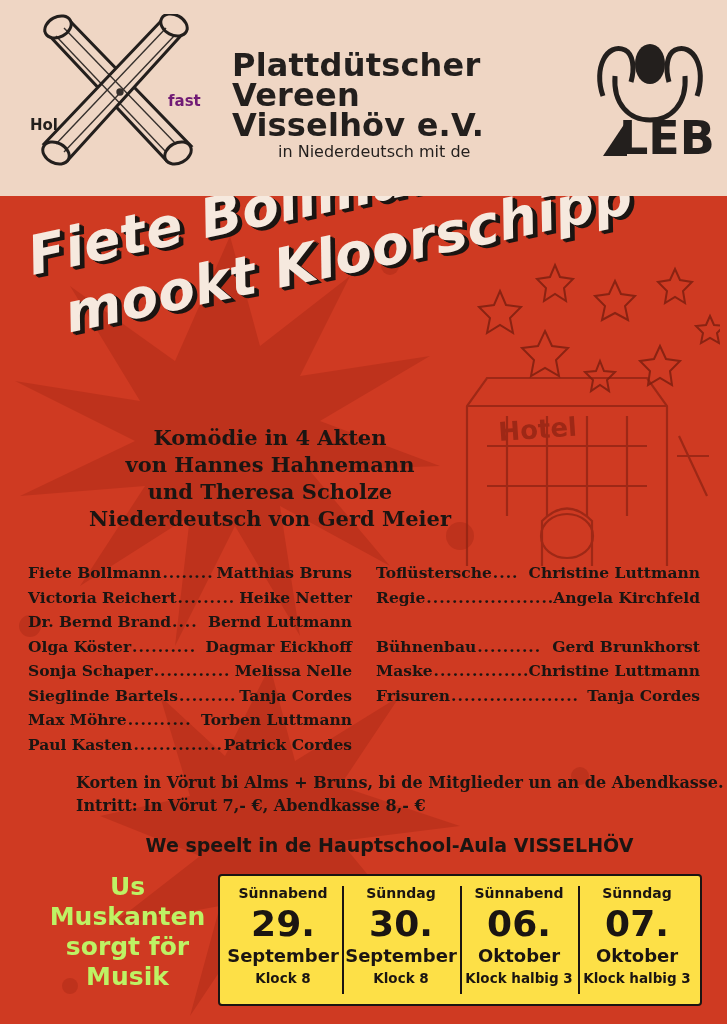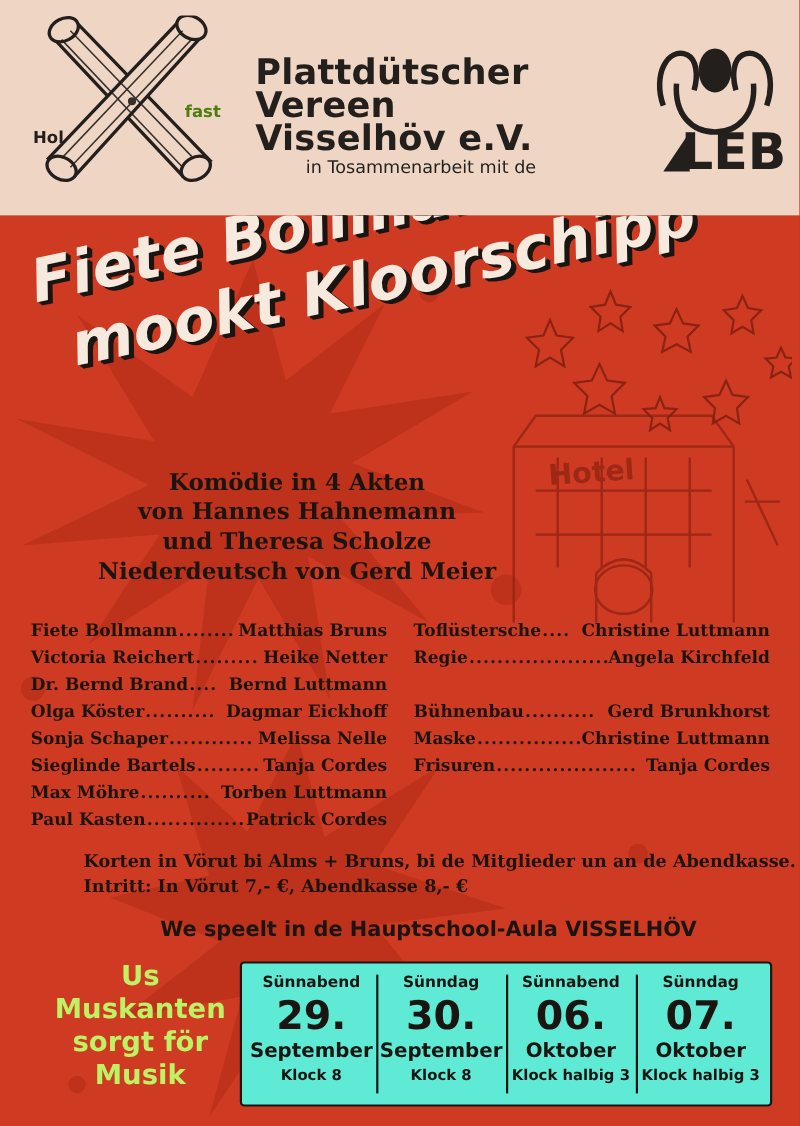--- a/index.html
+++ b/index.html
@@ -225,21 +225,21 @@
     color: #bef264;
   }
 
   
   .dates {
     position: absolute;
     left: 218px;
     top: 678px;
     width: 484px;
     height: 132px;
-    background: #5eead4;
+    background: #fde047;
     border: 2px solid #1b1512;
     border-radius: 4px;
     display: flex;
     box-sizing: border-box;
     padding: 4px 4px;
   }
   .date-cell {
     flex: 1 1 0;
     text-align: center;
     color: #1b1512;
@@ -303,28 +303,28 @@
           <g stroke="#231f1d" stroke-width="1.4" fill="none" opacity="0.9">
             <path d="M40 22 L150 138"></path>
             <path d="M48 14 L160 130"></path>
             <path d="M158 22 L48 138"></path>
             <path d="M150 14 L40 130"></path>
             <circle cx="104" cy="78" r="3" fill="#231f1d"></circle>
           </g>
         </svg>
       </div>
       <div style="position:absolute;left:30px;top:92px;font-family:'DejaVu Sans',sans-serif;font-weight:bold;font-size:15px;color:#231f1d;margin-top:24px;">Hol</div>
-      <div style="position:absolute;left:168px;top:92px;font-family:'DejaVu Sans',sans-serif;font-weight:bold;font-size:15px;color:#4d7c0f;">fast</div>
+      <div style="position:absolute;left:168px;top:92px;font-family:'DejaVu Sans',sans-serif;font-weight:bold;font-size:15px;color:#701a75;">fast</div>
 
       <div class="club-title">
         <div>Plattdütscher Vereen</div>
         <div>Visselhöv e.V.</div>
       </div>
 
-      <div class="club-sub">in Tosammenarbeit mit de</div>
+      <div class="club-sub">in Niederdeutsch mit de</div>
 
       <div class="leb-logo">
         <svg width="130" height="140" viewBox="0 0 130 140">
           <g fill="none" stroke="#231f1d" stroke-width="5">
             <path d="M18 72 C8 44, 22 18, 40 26 C48 30, 50 44, 46 58"></path>
             <path d="M112 72 C122 44, 108 18, 90 26 C82 30, 80 44, 84 58"></path>
             <path d="M30 52 C28 80, 44 96, 65 96 C86 96, 102 80, 100 52"></path>
           </g>
           <ellipse cx="65" cy="40" rx="15" ry="20" fill="#231f1d"></ellipse>
           <text x="34" y="130" font-family="DejaVu Sans, sans-serif" font-size="46" font-weight="bold" fill="#231f1d">LEB</text>

